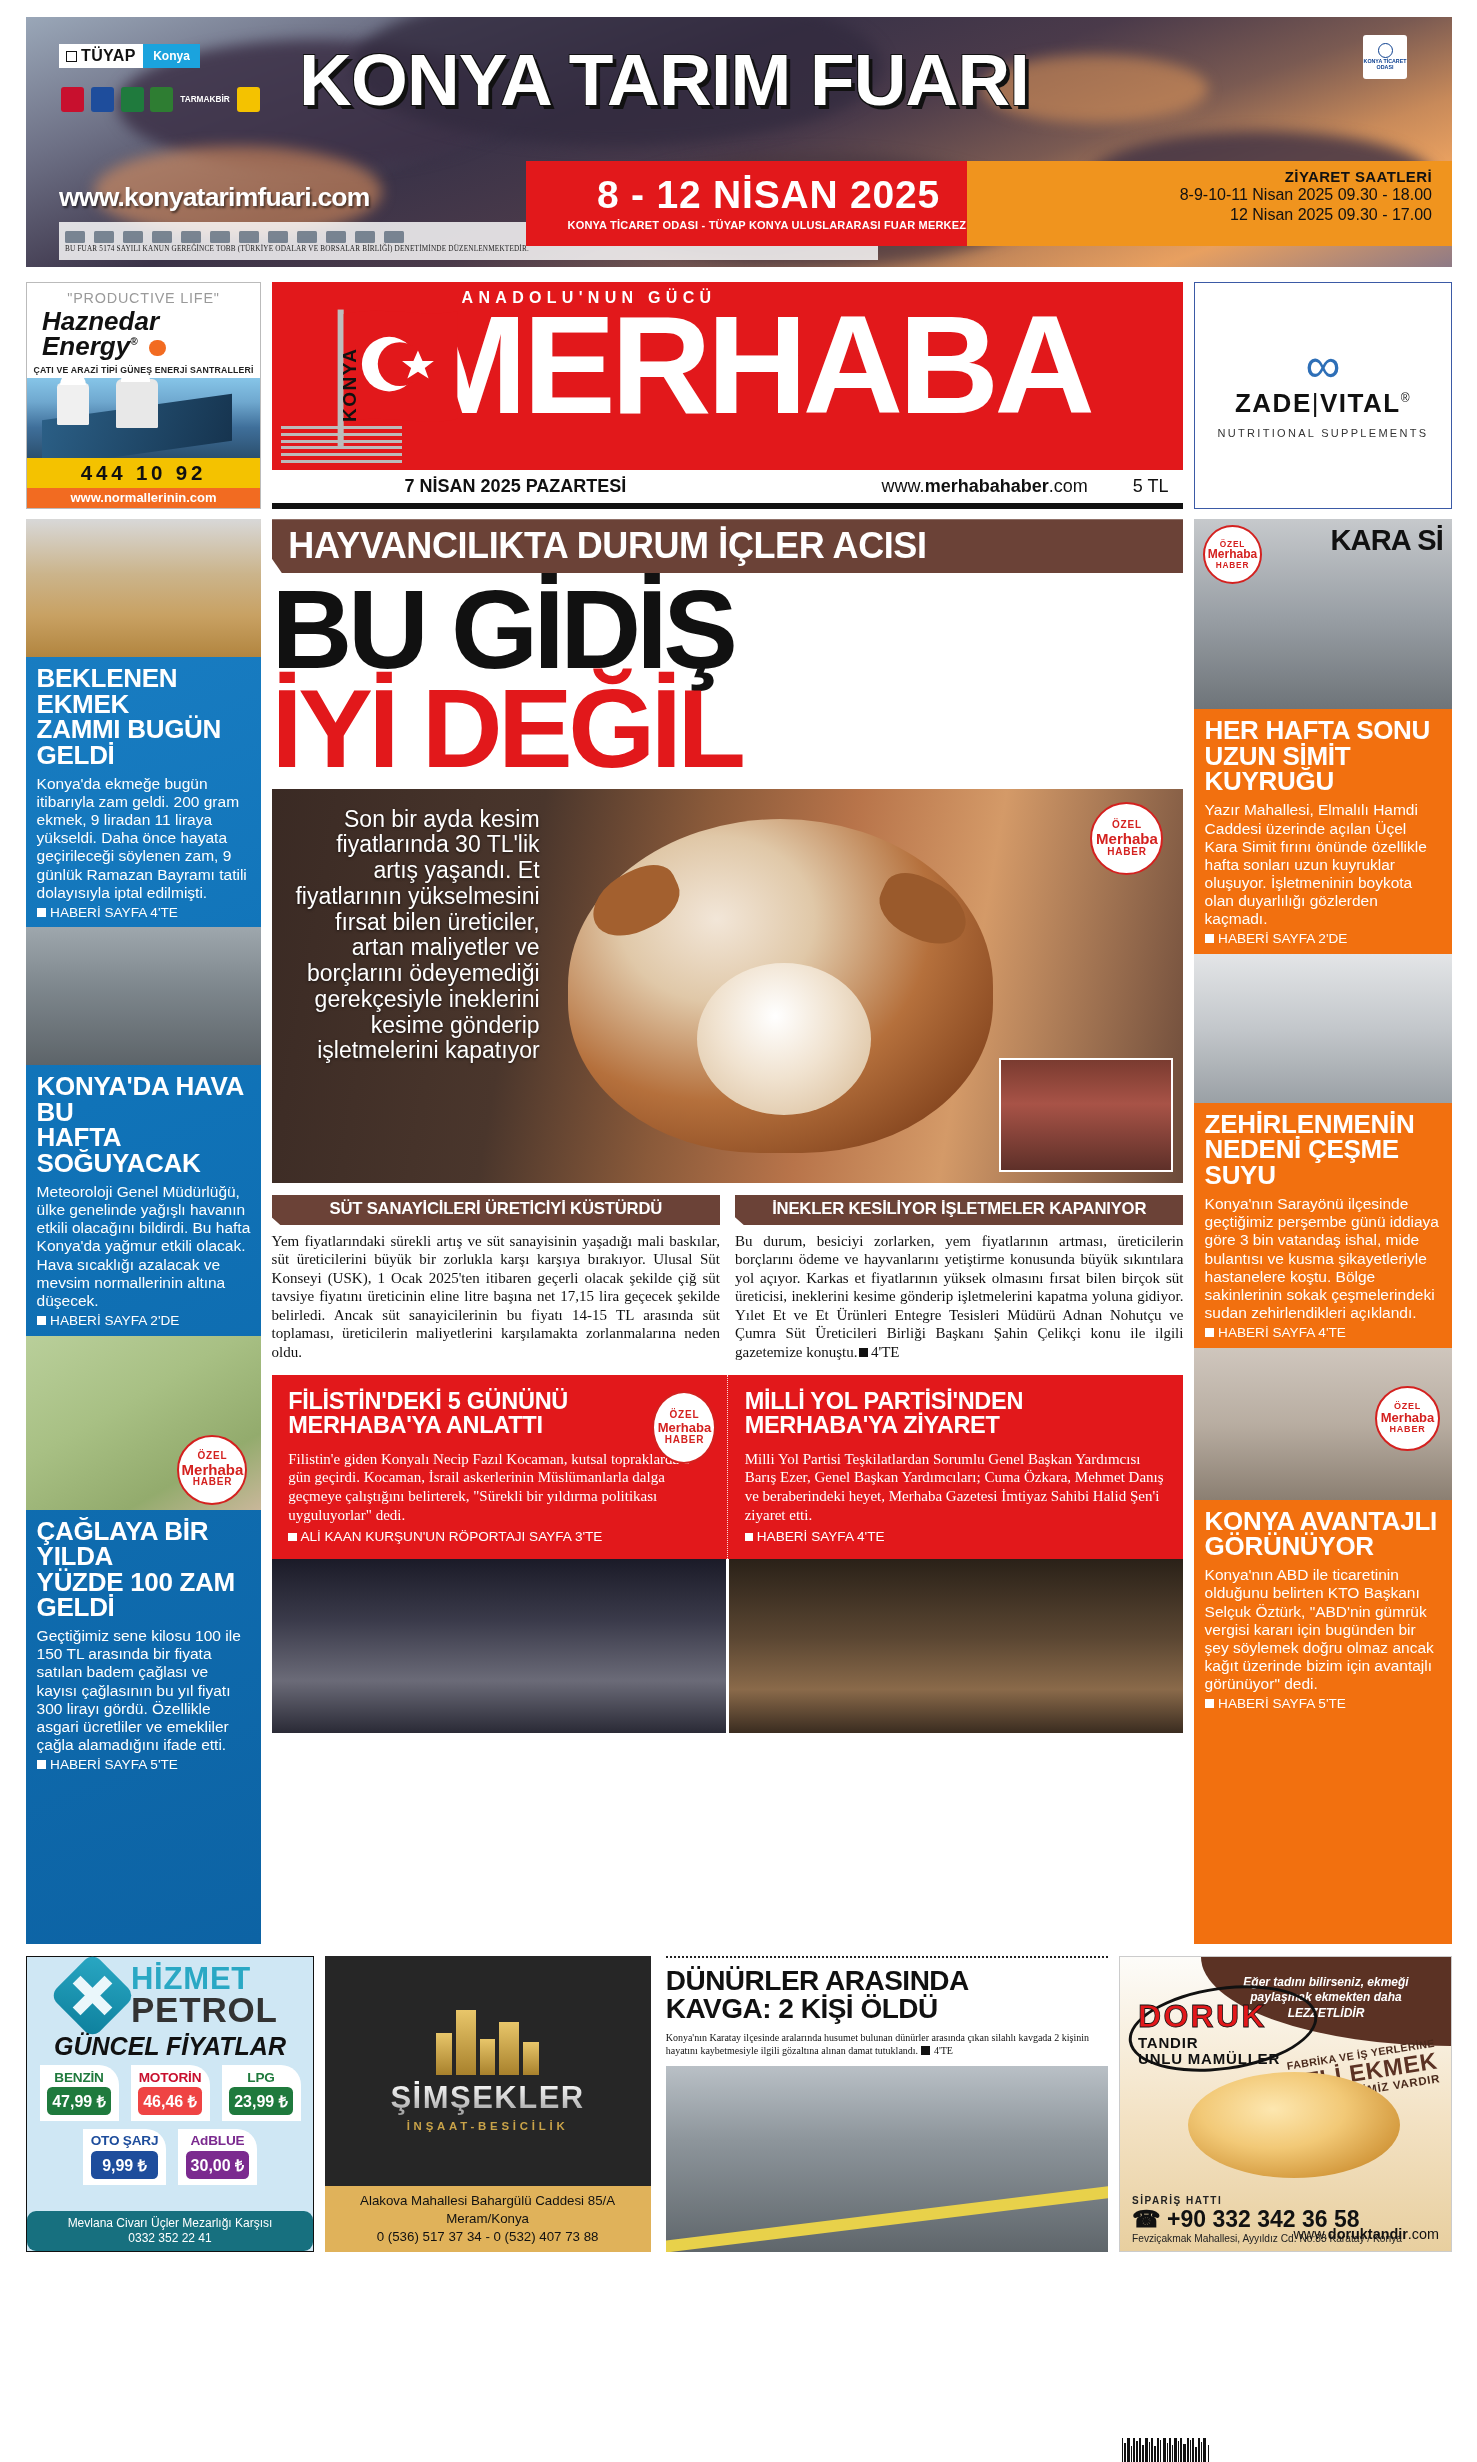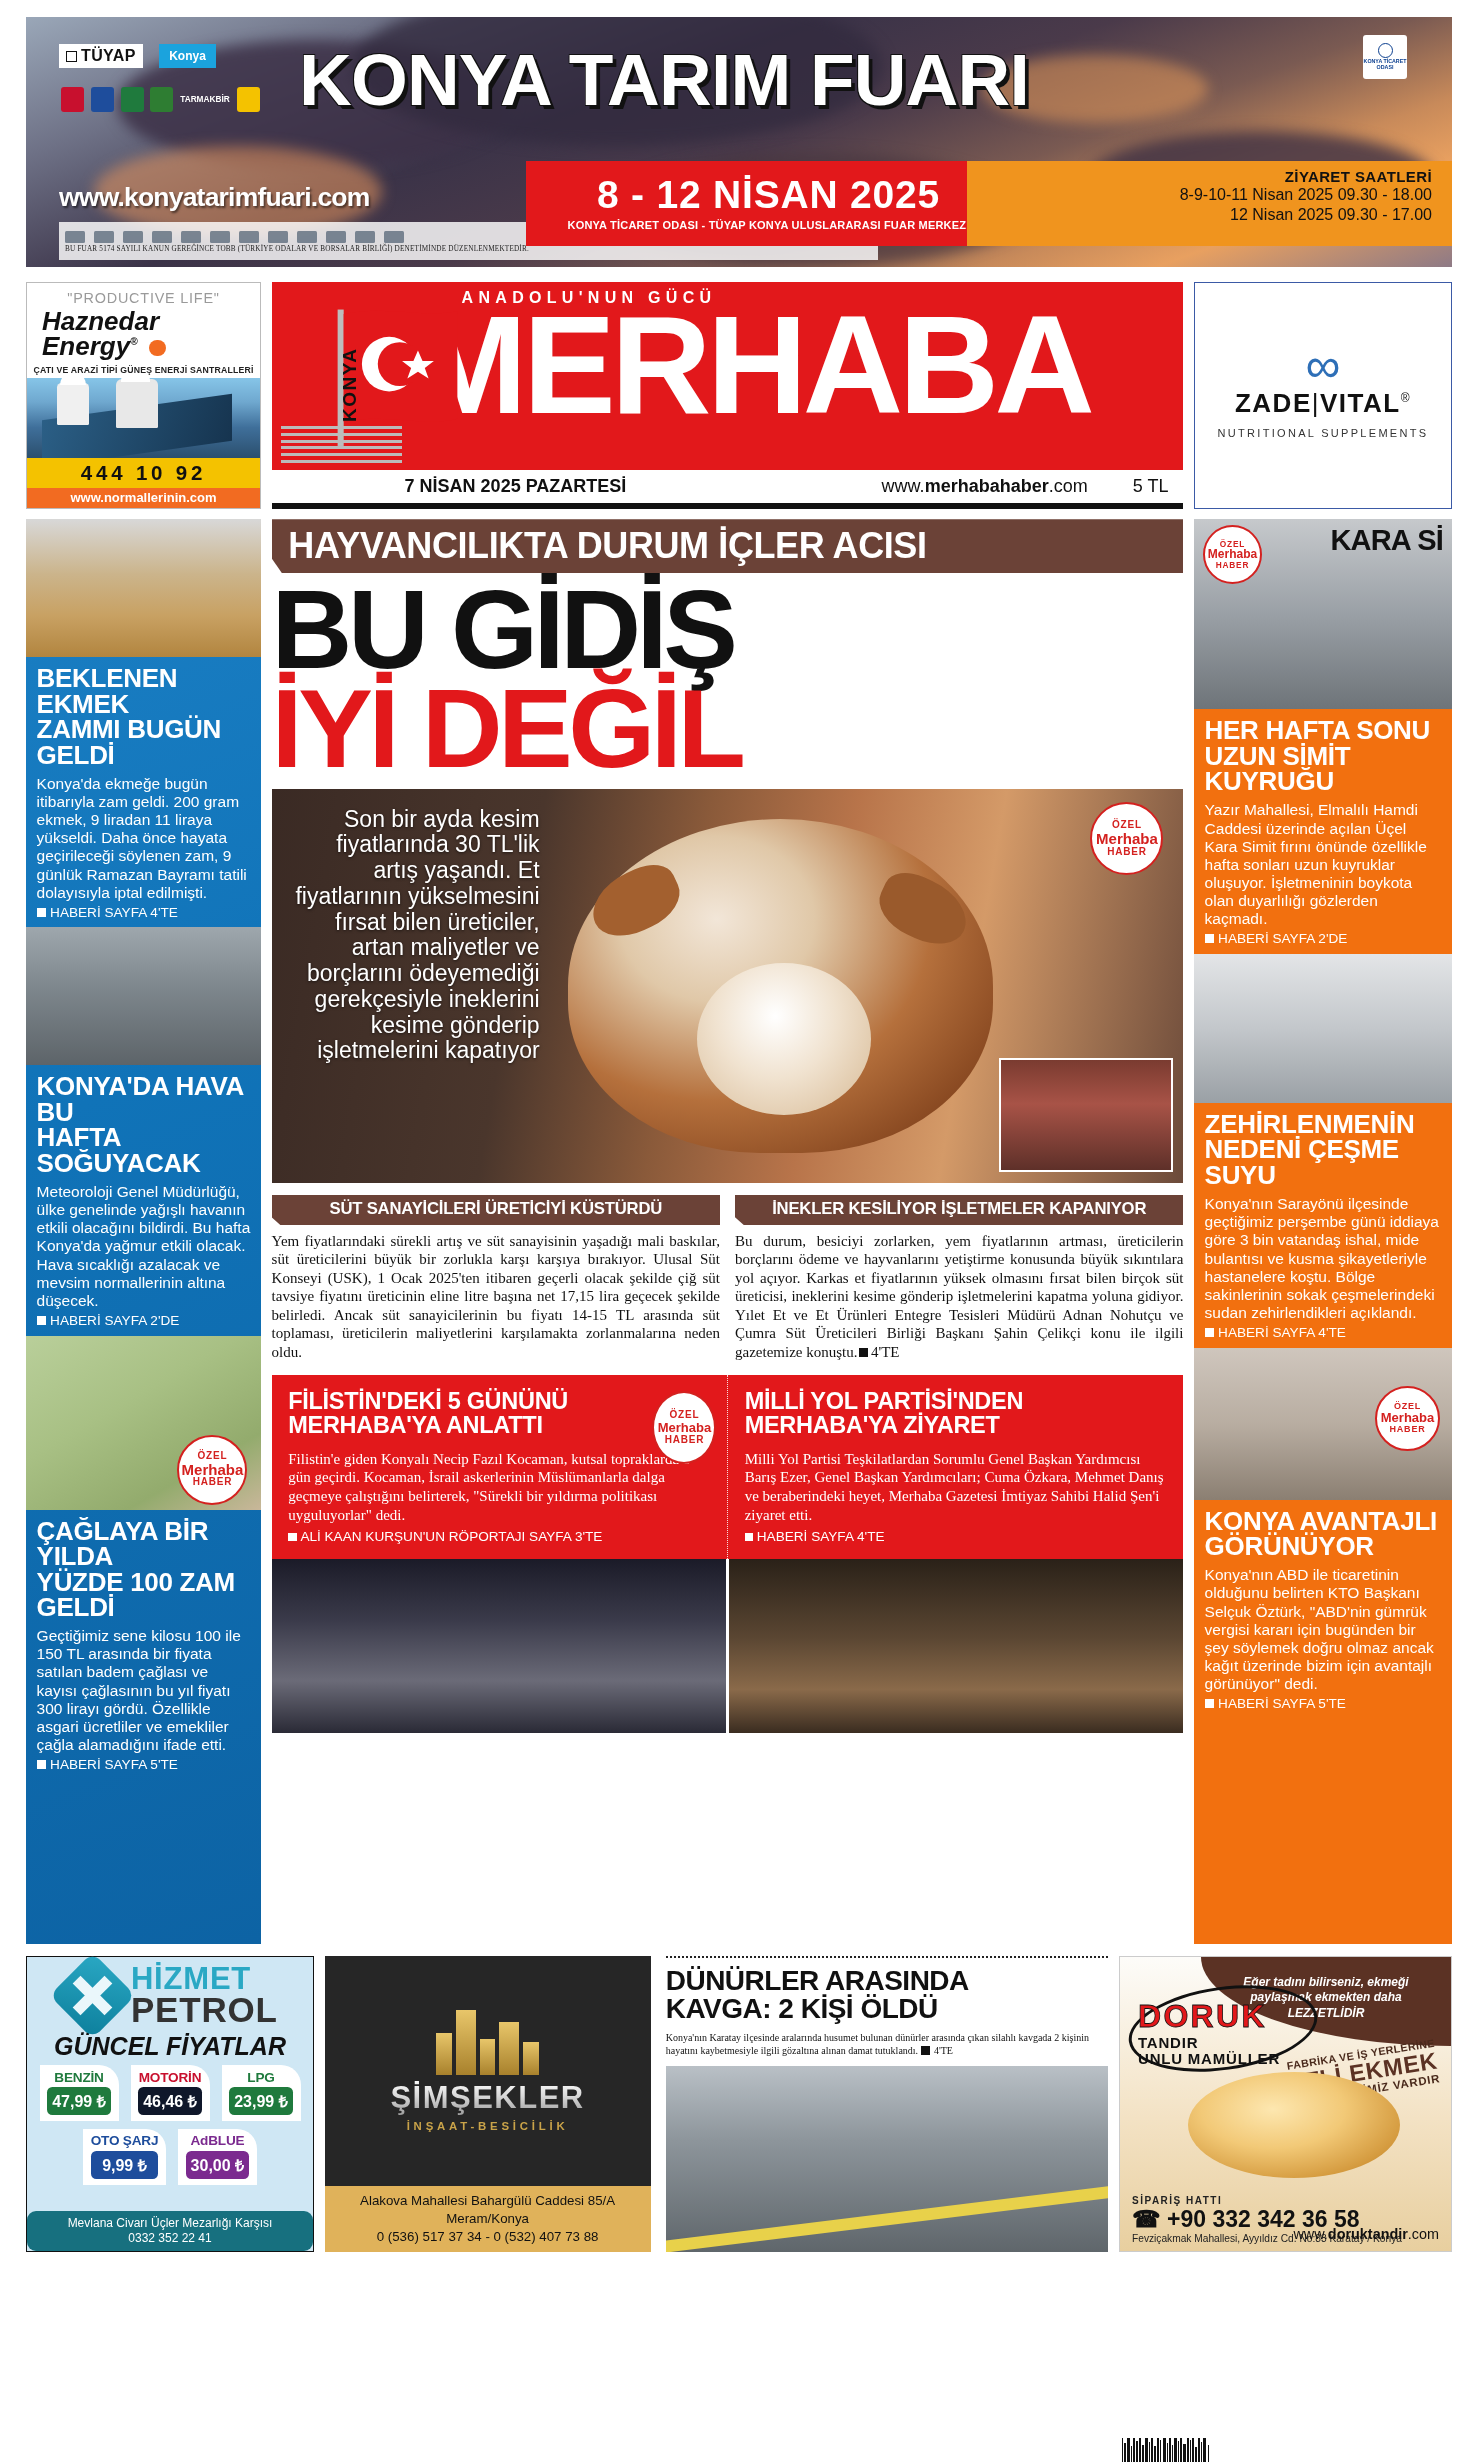--- a/index.html
+++ b/index.html
@@ -19,21 +19,21 @@
     overflow: hidden;
   }
   .cloud { position:absolute; border-radius:50%; filter: blur(6.8px); }
   .c1 { width:394px;height:129px;left:91px;top:23px;background:rgba(60,48,70,.85);}
   .c2 { width:531px;height:159px;left:326px;top:-30px;background:rgba(50,42,62,.8);}
   .c3 { width:288px;height:91px;left:68px;top:129px;background:rgba(232,150,92,.55);}
   .c4 { width:425px;height:114px;left:576px;top:136px;background:rgba(70,52,62,.7);}
   .c5 { width:227px;height:68px;left:955px;top:38px;background:rgba(240,160,90,.5);}
   .c6 { width:349px;height:99px;left:1061px;top:114px;background:rgba(60,48,68,.8);}
 
-  .tuyap-box { position:absolute; left:33px; top:27px; display:flex; align-items:flex-end; gap:16px; z-index:4;}
+  .tuyap-box { position:absolute; left:33px; top:27px; display:flex; align-items:flex-end; gap:0; z-index:4;}
   .tuyap-logo { background:#fff; padding:3px 6.8px; font-weight:bold; font-size:16px; letter-spacing:0.4px; color:#111; display:flex;align-items:center;gap:3.8px;}
   .tuyap-sq { width:11.4px;height:11.4px;border:1.5px solid #111; display:inline-block;}
   .tuyap-konya { background:#1ba3dd; color:#fff; font-size:12px; font-weight:bold; padding:5.3px 10.6px;}
 
   .spons-row { position:absolute; left:35px; top:70px; display:flex; gap:6.8px; align-items:center; z-index:4;}
   .sp { width:23px;height:25px;border-radius:3px;}
   .sp.r{background:#c8102e;} .sp.b{background:#1e4d9c;} .sp.g{background:#1f7a3d;}
   .sp.gg{background:#2e7d32;} .sp.y{background:#f4c200;}
   .sp-txt { color:#fff; font-size:8.3px; font-weight:bold; }
 
@@ -520,21 +520,21 @@
         </span>
       </div>
       <div class="hp-cur">GÜNCEL FİYATLAR</div>
       <div class="hp-grid">
         <div class="hp-cell">
           <div class="hp-lbl" style="color:#1f7a3d">BENZİN</div>
           <div class="hp-val" style="background:#1f7a3d">47,99 ₺</div>
         </div>
         <div class="hp-cell">
           <div class="hp-lbl" style="color:#c8102e">MOTORİN</div>
-          <div class="hp-val" style="background:#0f172a">46,46 ₺</div>
+          <div class="hp-val" style="background:#ef4444">46,46 ₺</div>
         </div>
         <div class="hp-cell">
           <div class="hp-lbl" style="color:#1f7a3d">LPG</div>
           <div class="hp-val" style="background:#1f7a3d">23,99 ₺</div>
         </div>
       </div>
       <div class="hp-grid2">
         <div class="hp-cell">
           <div class="hp-lbl" style="color:#1e4d9c">OTO ŞARJ</div>
           <div class="hp-val" style="background:#1e4d9c">9,99 ₺</div>

